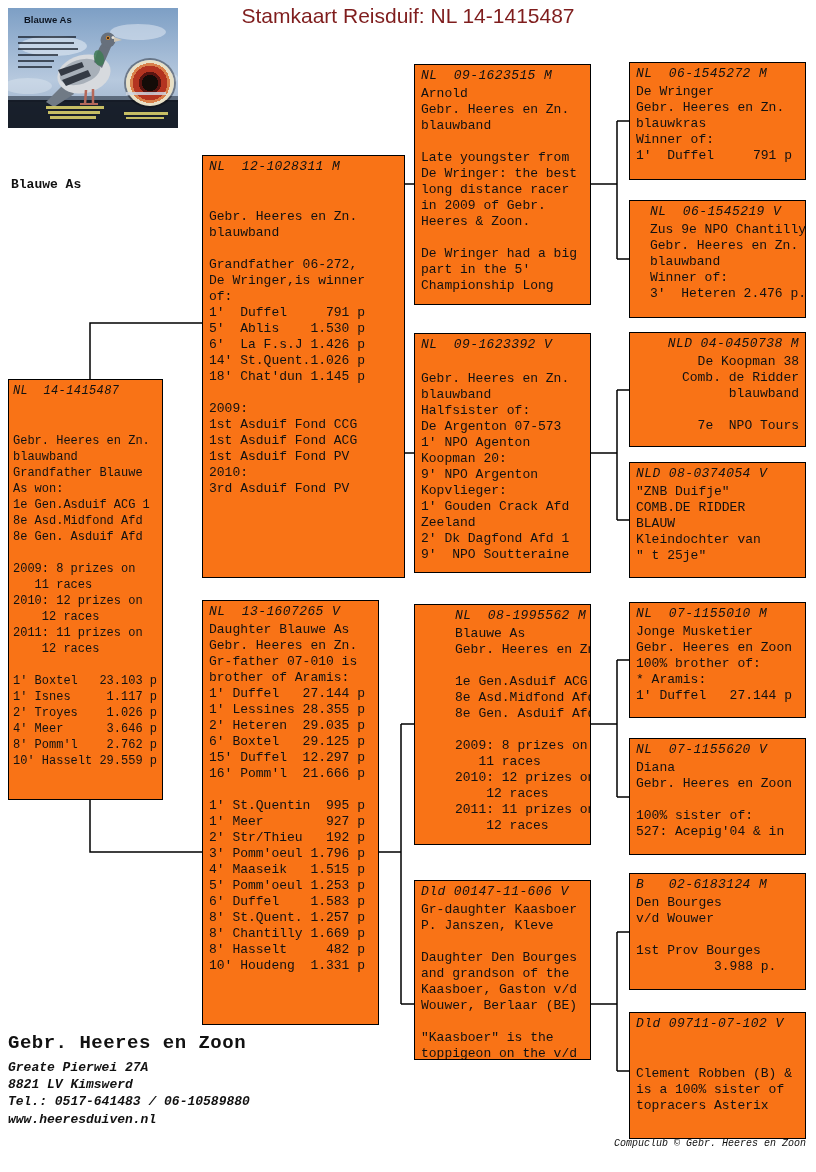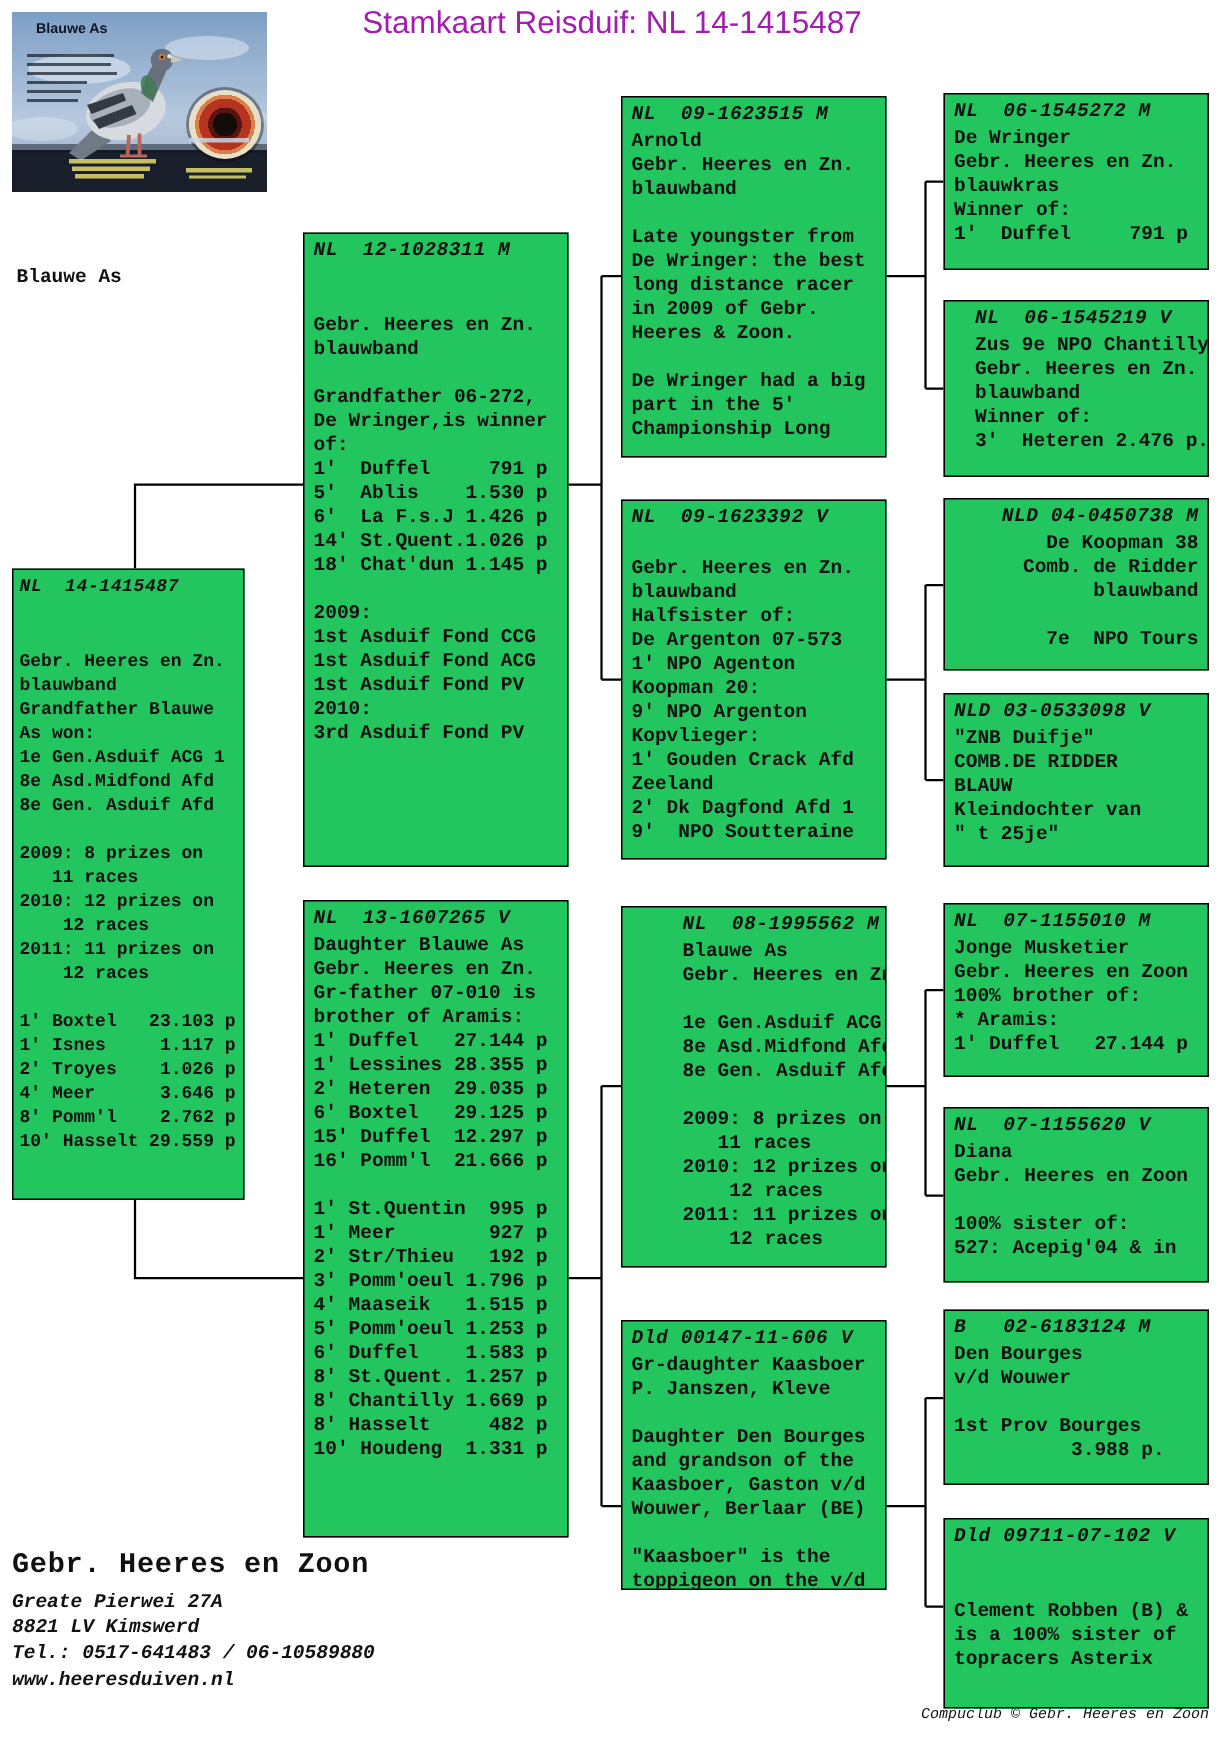--- a/index.html
+++ b/index.html
@@ -4,21 +4,21 @@
 <style>
   html,body { margin:0; padding:0; background:#ffffff; }
   .page {
     position:relative; width:816px; height:1172px; background:#ffffff;
     font-family:"Liberation Mono","DejaVu Sans Mono",monospace; color:#111;
     overflow:hidden;
   }
   .title {
     position:absolute; left:0; right:0; top:4px; text-align:center;
     font-family:"Liberation Sans","DejaVu Sans",sans-serif;
-    font-size:21px; color:#a21caf;
+    font-size:21px; color:#7f1d1d;
   }
   
   .photo { position:absolute; left:8px; top:8px; width:170px; height:120px; overflow:hidden; }
   .photo-caption {
     position:absolute; left:16px; top:6px;
     font-family:"Liberation Sans","DejaVu Sans",sans-serif;
     font-size:9.5px; font-weight:bold; color:#0d1522;
   }
   .tbar { position:absolute; height:2px; background:#1c2430; opacity:.75; }
   .ybar { position:absolute; height:3px; background:#d9cf6a; opacity:.9; }
@@ -26,22 +26,22 @@
   .eye-closeup {
     position:absolute; left:118px; top:52px; width:48px; height:46px; border-radius:50%;
     background:radial-gradient(circle at 50% 50%,
       #140c08 0 24%, #5a1410 24% 34%, #b43420 34% 52%, #d9804a 52% 60%,
       #e8e0c6 60% 78%, #cfc49e 78% 92%, #b8ad8c 92% 100%);
     box-shadow:0 0 0 2px rgba(10,10,14,.4);
   }
   .side-label { position:absolute; left:11px; top:177px; font-size:13px; font-weight:bold; }
   
   .pbox {
-    position:absolute; border:1.5px solid #000; background:#22c55e; box-sizing:border-box;
-    padding:3px 6px; overflow:hidden; font-weight:bold; font-size:13px; line-height:16px;
+    position:absolute; border:1.5px solid #000; background:#f97316; box-sizing:border-box;
+    padding:3px 6px; overflow:hidden; font-weight:normal; font-size:13px; line-height:16px;
   }
   .pbox.subject { padding:3px 4px; font-size:12px; }
   .ring { font-style:italic; letter-spacing:.4px; white-space:pre; margin-bottom:2px; }
   .pbody { white-space:pre; }
   .connectors { position:absolute; left:0; top:0; pointer-events:none; }
   
   .owner-name { position:absolute; left:8px; top:1032px; font-size:19px; font-weight:bold; letter-spacing:.5px; }
   .owner-line { position:absolute; left:8px; font-size:13px; font-weight:bold;font-style:italic; }
   .credit { position:absolute; right:10px; top:1138px; font-size:10px; font-weight:normal; font-style:italic; }
 </style>
@@ -134,21 +134,21 @@
     12 races
 
 1' Boxtel   23.103 p
 1' Isnes     1.117 p
 2' Troyes    1.026 p
 4' Meer      3.646 p
 8' Pomm'l    2.762 p
 10' Hasselt 29.559 p</div>
   </div>
 
-  <div class="pbox" style="left:202px; top:155px; width:177px; height:423px;">
+  <div class="pbox" style="left:202px; top:155px; width:203px; height:423px;">
     <div class="ring">NL  12-1028311 M</div>
     <div class="pbody">
 
 Gebr. Heeres en Zn.
 blauwband
 
 Grandfather 06-272,
 De Wringer,is winner
 of:
 1'  Duffel     791 p
@@ -273,21 +273,21 @@
   </div>
   <div class="pbox" style="left:629px; top:332px; width:177px; height:115px;text-align:right;">
     <div class="ring">NLD 04-0450738 M</div>
     <div class="pbody">De Koopman 38
 Comb. de Ridder
 blauwband
 
 7e  NPO Tours</div>
   </div>
   <div class="pbox" style="left:629px; top:462px; width:177px; height:116px;">
-    <div class="ring">NLD 03-0533098 V</div>
+    <div class="ring">NLD 08-0374054 V</div>
     <div class="pbody">"ZNB Duifje"
 COMB.DE RIDDER
 BLAUW
 Kleindochter van
 " t 25je"</div>
   </div>
   <div class="pbox" style="left:629px; top:602px; width:177px; height:116px;">
     <div class="ring">NL  07-1155010 M</div>
     <div class="pbody">Jonge Musketier
 Gebr. Heeres en Zoon

